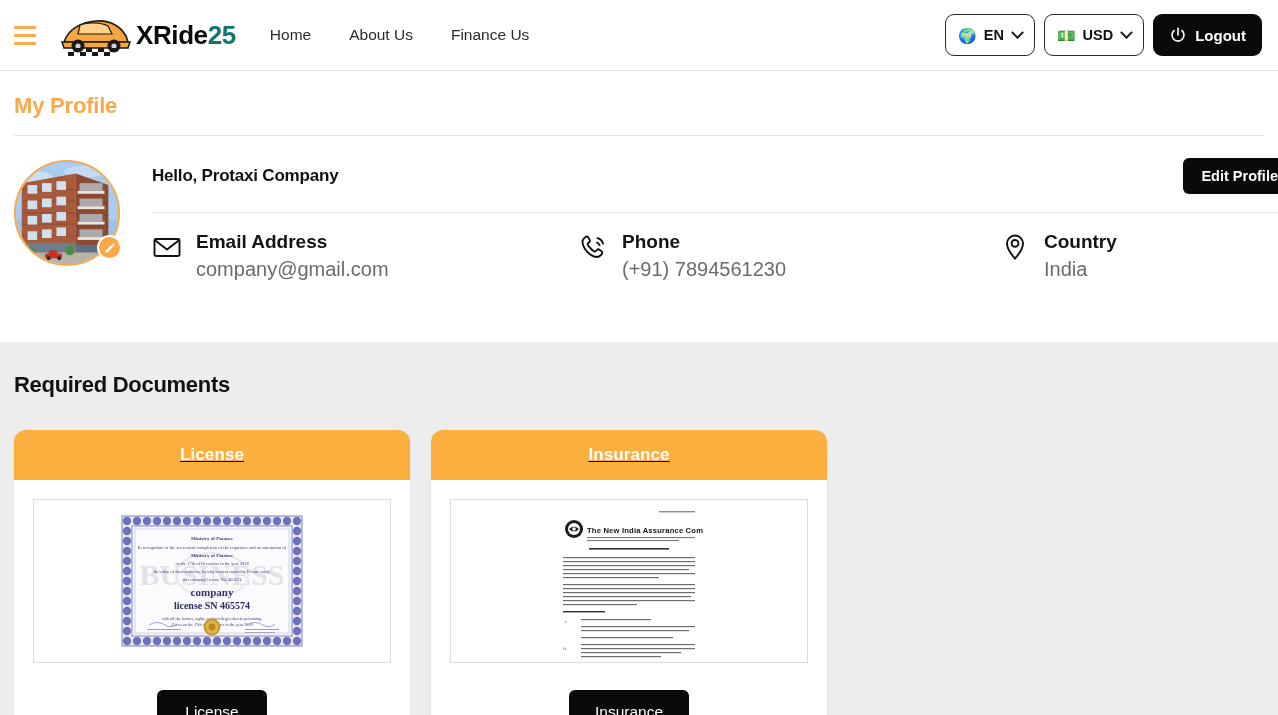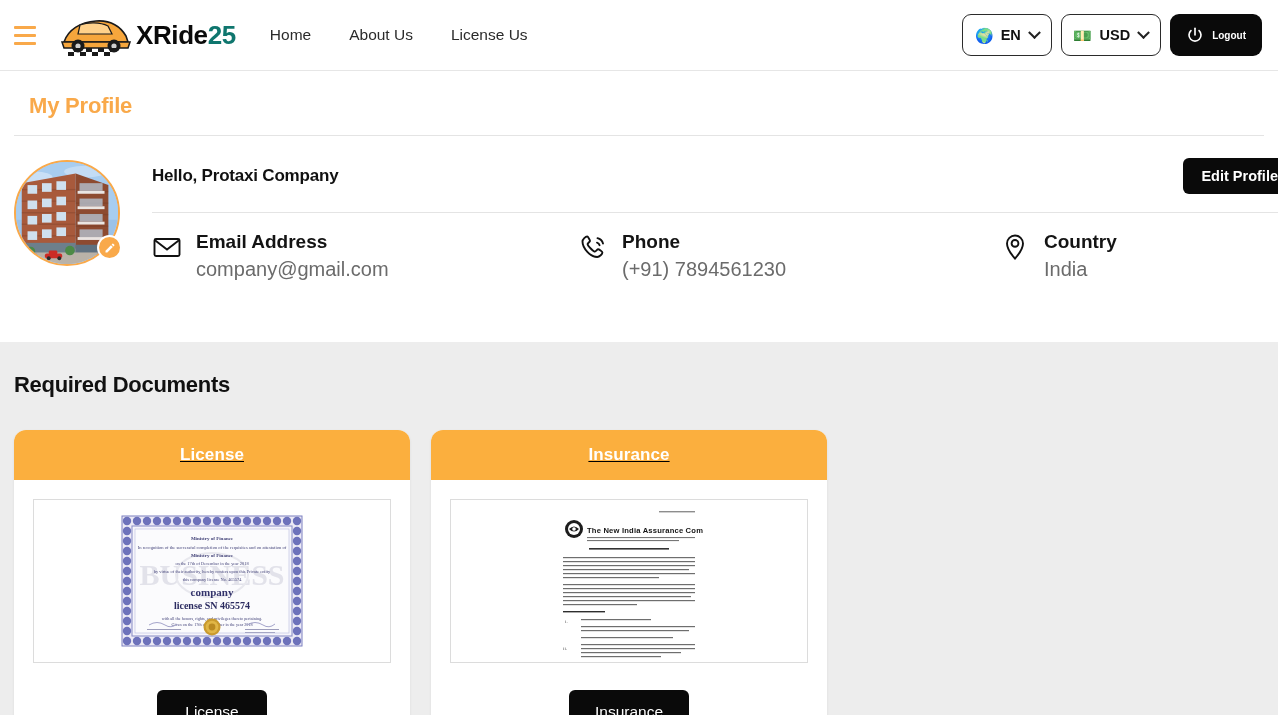--- a/index.html
+++ b/index.html
@@ -50,30 +50,29 @@
     background: #fff; display: flex; align-items: center; gap: 7px;
     padding: 0 12px; cursor: pointer;
   }
   .pill .flag { font-size: 15px; line-height: 1; }
   .pill .pill-label { font-size: 14.5px; font-weight: 700; color: #111; }
   .chev { width: 9px; height: 9px; border-right: 2px solid #222; border-bottom: 2px solid #222;
           transform: rotate(45deg) translate(-2px,-2px); margin-left: 2px; }
   .btn-logout {
     height: 42px; background: #0a0a0a; color: #fff; border: none; border-radius: 9px;
     display: flex; align-items: center; gap: 8px; padding: 0 16px; cursor: pointer;
-    font-size: 10px; font-weight: 600; font-family: "Liberation Sans", sans-serif;
+    font-size: 15px; font-weight: 600; font-family: "Liberation Sans", sans-serif;
   }
   .power-ic { width: 18px; height: 18px; display: block; }
 
   
   .profile-section { background: #fff; padding: 0 14px; }
   .page-title {
     color: #F9A94A; font-size: 22px; font-weight: 800; letter-spacing: -0.2px;
     padding: 22px 0 16px 0;
-    margin-left: 15px;
   }
   .rule { height: 1px; background: #e4e4e4; width: 1250px; }
 
   .profile-row { display: flex; align-items: flex-start; padding: 22px 0 0 0; }
   .avatar-wrap { position: relative; width: 106px; height: 106px; flex: 0 0 106px; margin-top: 2px; }
   .avatar {
     width: 106px; height: 106px; border-radius: 50%;
     border: 2.5px solid #F9A94A; overflow: hidden; display: block; background: #cfd9e6;
   }
   .avatar svg { display: block; }
@@ -165,21 +164,21 @@
       </svg>
     </span>
     <span class="brand-text">
       <span class="b1">XRide</span><span class="b2">25</span>
     </span>
   </div>
 
   <nav class="main-nav">
     <a class="nav-link" href="#">Home</a>
     <a class="nav-link" href="#">About Us</a>
-    <a class="nav-link" href="#">License Us</a>
+    <a class="nav-link" href="#">Finance Us</a>
   </nav>
 
   <div class="header-right">
     <div class="pill">
       <span class="flag">🌍</span>
       <span class="pill-label">EN</span>
       <span class="chev"></span>
     </div>
     <div class="pill">
       <span class="flag">💵</span>

